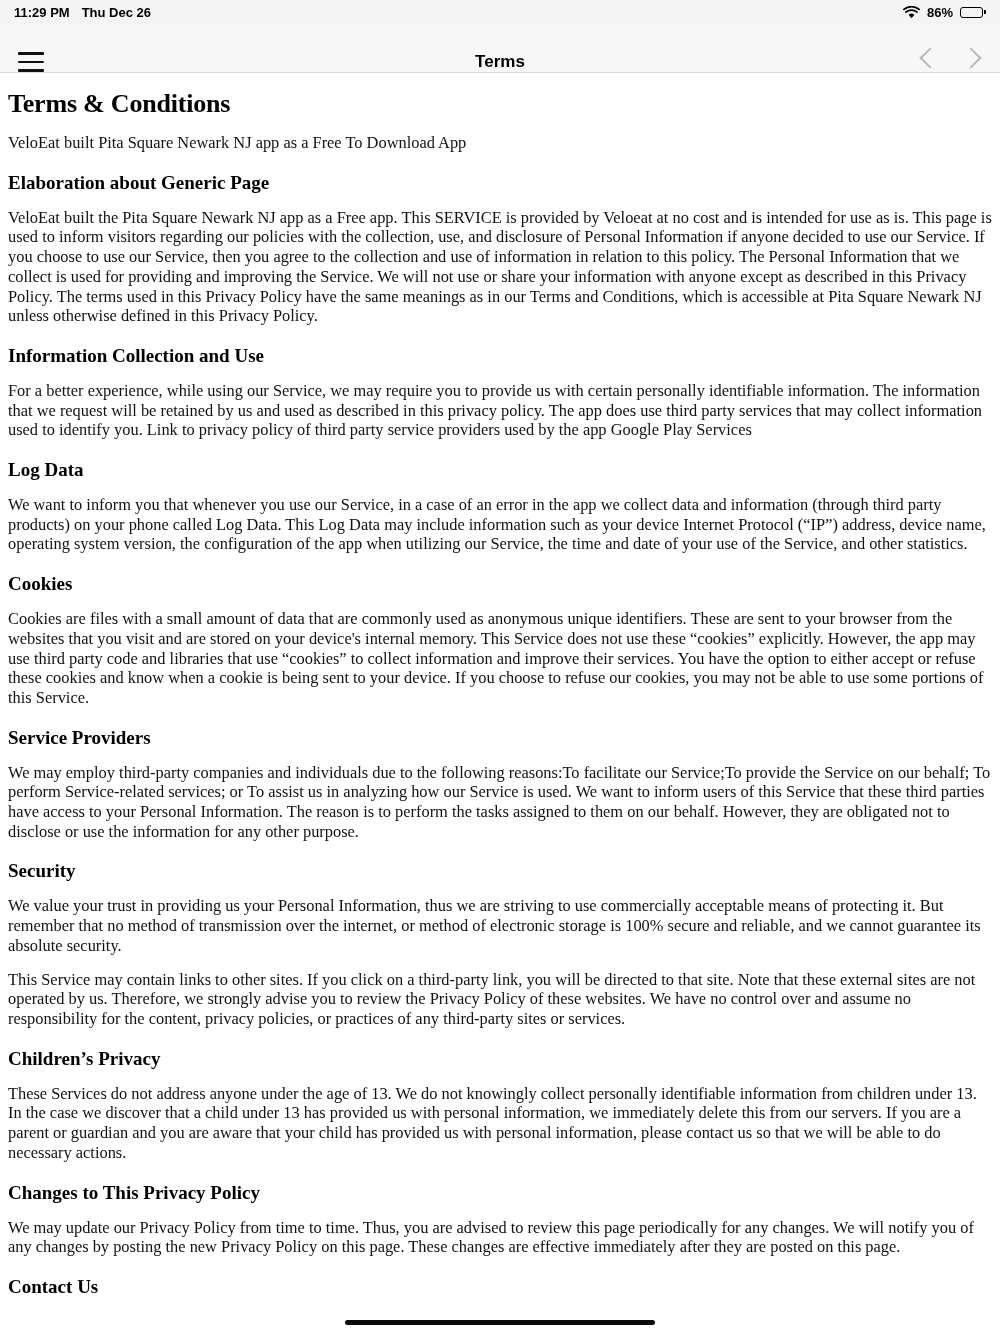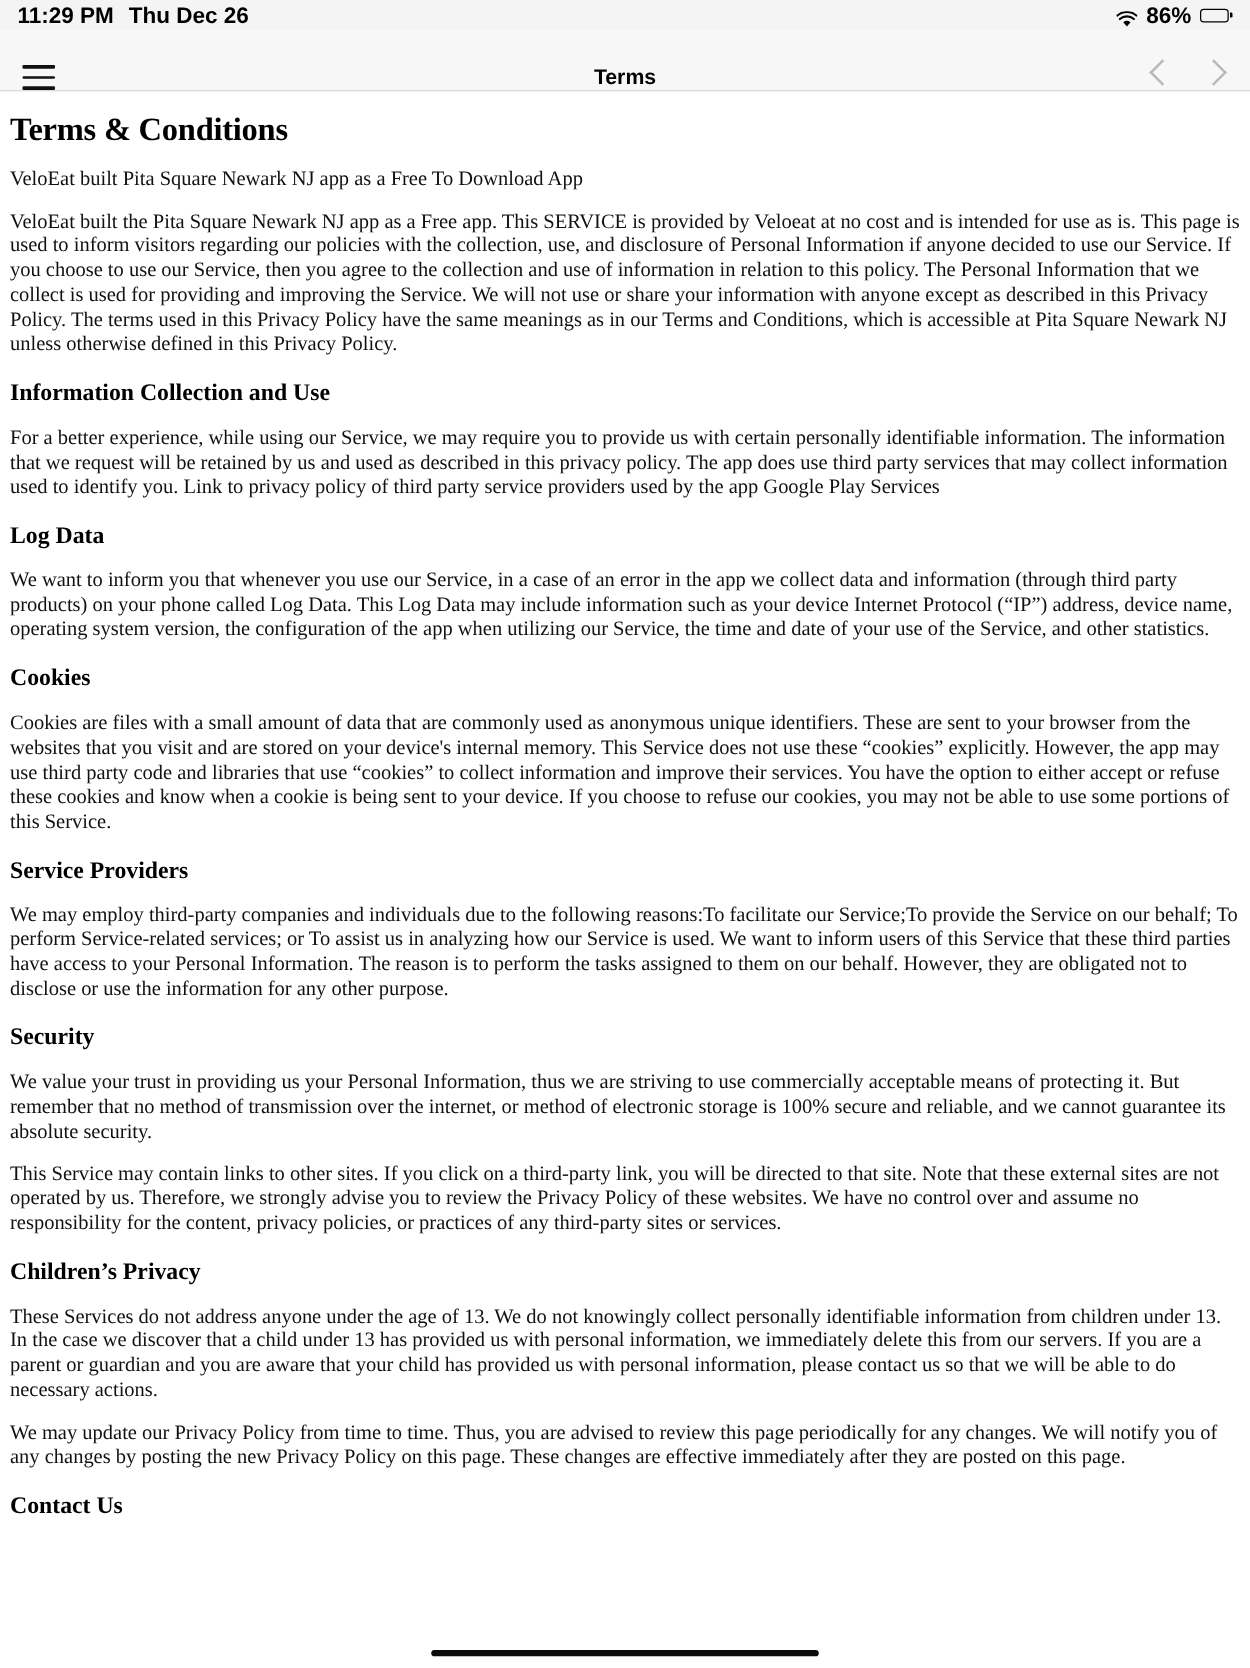--- a/index.html
+++ b/index.html
@@ -13,21 +13,21 @@
 
   
   .status-bar {
     height: 24px;
     background: #f4f4f4;
     display: flex;
     align-items: center;
     justify-content: space-between;
     padding: 0 14px;
     font-family: "Liberation Sans", sans-serif;
-    font-size: 18px;
+    font-size: 13px;
     font-weight: bold;
     color: #000;
   }
   .status-left { display: flex; align-items: center; gap: 12px; }
   .status-right { display: flex; align-items: center; gap: 7px; }
 
   .wifi-icon { width: 17px; height: 13px; display: block; }
   .battery {
     display: flex; align-items: center;
   }
@@ -172,20 +172,21 @@
   <div class="nav-right">
     <div class="chev chev-left"></div>
     <div class="chev chev-right"></div>
   </div>
 </div>
 
 <div class="content">
   <h1 class="doc-title">Terms &amp; Conditions</h1>
   <p class="intro">VeloEat built Pita Square Newark NJ app as a Free To Download App</p>
 
+  <h2 class="section-title">Elaboration about Generic Page</h2>
   <p class="para">VeloEat built the Pita Square Newark NJ app as a Free app. This SERVICE is provided by Veloeat at no cost and is intended for use as is. This page is used to inform visitors regarding our policies with the collection, use, and disclosure of Personal Information if anyone decided to use our Service. If you choose to use our Service, then you agree to the collection and use of information in relation to this policy. The Personal Information that we collect is used for providing and improving the Service. We will not use or share your information with anyone except as described in this Privacy Policy. The terms used in this Privacy Policy have the same meanings as in our Terms and Conditions, which is accessible at Pita Square Newark NJ unless otherwise defined in this Privacy Policy.</p>
 
   <h2 class="section-title">Information Collection and Use</h2>
   <p class="para">For a better experience, while using our Service, we may require you to provide us with certain personally identifiable information. The information that we request will be retained by us and used as described in this privacy policy. The app does use third party services that may collect information used to identify you. Link to privacy policy of third party service providers used by the app Google Play Services</p>
 
   <h2 class="section-title">Log Data</h2>
   <p class="para">We want to inform you that whenever you use our Service, in a case of an error in the app we collect data and information (through third party products) on your phone called Log Data. This Log Data may include information such as your device Internet Protocol (“IP”) address, device name, operating system version, the configuration of the app when utilizing our Service, the time and date of your use of the Service, and other statistics.</p>
 
   <h2 class="section-title">Cookies</h2>
   <p class="para">Cookies are files with a small amount of data that are commonly used as anonymous unique identifiers. These are sent to your browser from the websites that you visit and are stored on your device's internal memory. This Service does not use these “cookies” explicitly. However, the app may use third party code and libraries that use “cookies” to collect information and improve their services. You have the option to either accept or refuse these cookies and know when a cookie is being sent to your device. If you choose to refuse our cookies, you may not be able to use some portions of this Service.</p>
@@ -194,18 +195,19 @@
   <p class="para">We may employ third-party companies and individuals due to the following reasons:To facilitate our Service;To provide the Service on our behalf; To perform Service-related services; or To assist us in analyzing how our Service is used. We want to inform users of this Service that these third parties have access to your Personal Information. The reason is to perform the tasks assigned to them on our behalf. However, they are obligated not to disclose or use the information for any other purpose.</p>
 
   <h2 class="section-title">Security</h2>
   <p class="para">We value your trust in providing us your Personal Information, thus we are striving to use commercially acceptable means of protecting it. But remember that no method of transmission over the internet, or method of electronic storage is 100% secure and reliable, and we cannot guarantee its absolute security.</p>
 
   <p class="para">This Service may contain links to other sites. If you click on a third-party link, you will be directed to that site. Note that these external sites are not operated by us. Therefore, we strongly advise you to review the Privacy Policy of these websites. We have no control over and assume no responsibility for the content, privacy policies, or practices of any third-party sites or services.</p>
 
   <h2 class="section-title">Children’s Privacy</h2>
   <p class="para">These Services do not address anyone under the age of 13. We do not knowingly collect personally identifiable information from children under 13. In the case we discover that a child under 13 has provided us with personal information, we immediately delete this from our servers. If you are a parent or guardian and you are aware that your child has provided us with personal information, please contact us so that we will be able to do necessary actions.</p>
 
+  <h2 class="section-title">Changes to This Privacy Policy</h2>
   <p class="para">We may update our Privacy Policy from time to time. Thus, you are advised to review this page periodically for any changes. We will notify you of any changes by posting the new Privacy Policy on this page. These changes are effective immediately after they are posted on this page.</p>
 
   <h2 class="section-title">Contact Us</h2>
 </div>
 
 <div class="home-indicator"></div>
 
 </body></html>

